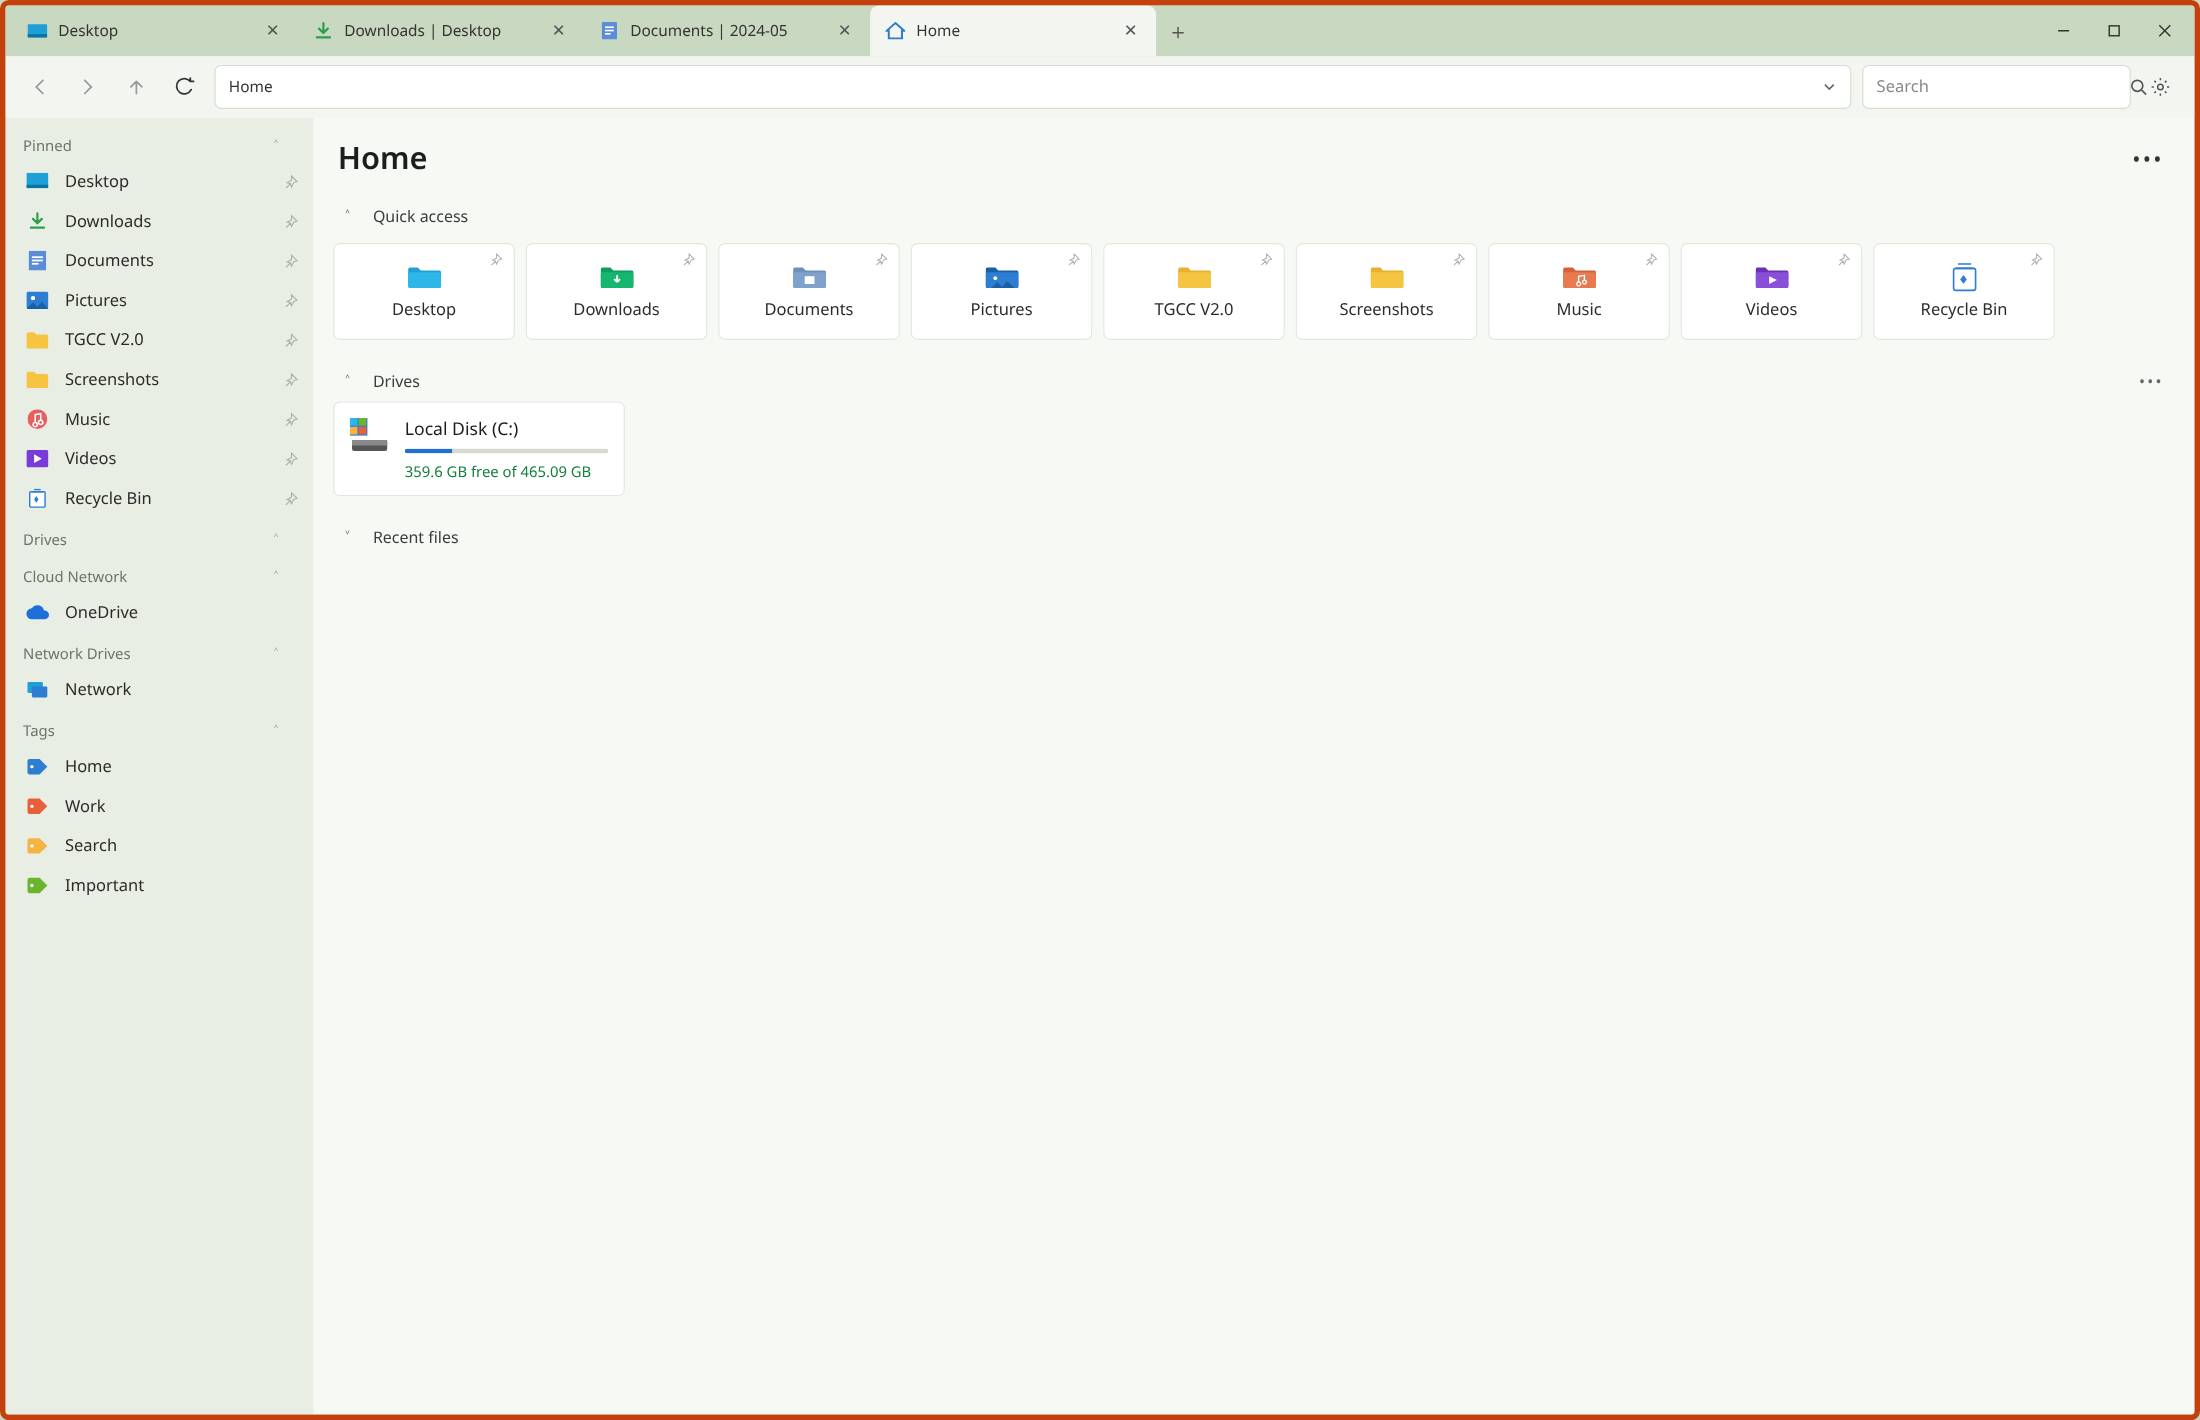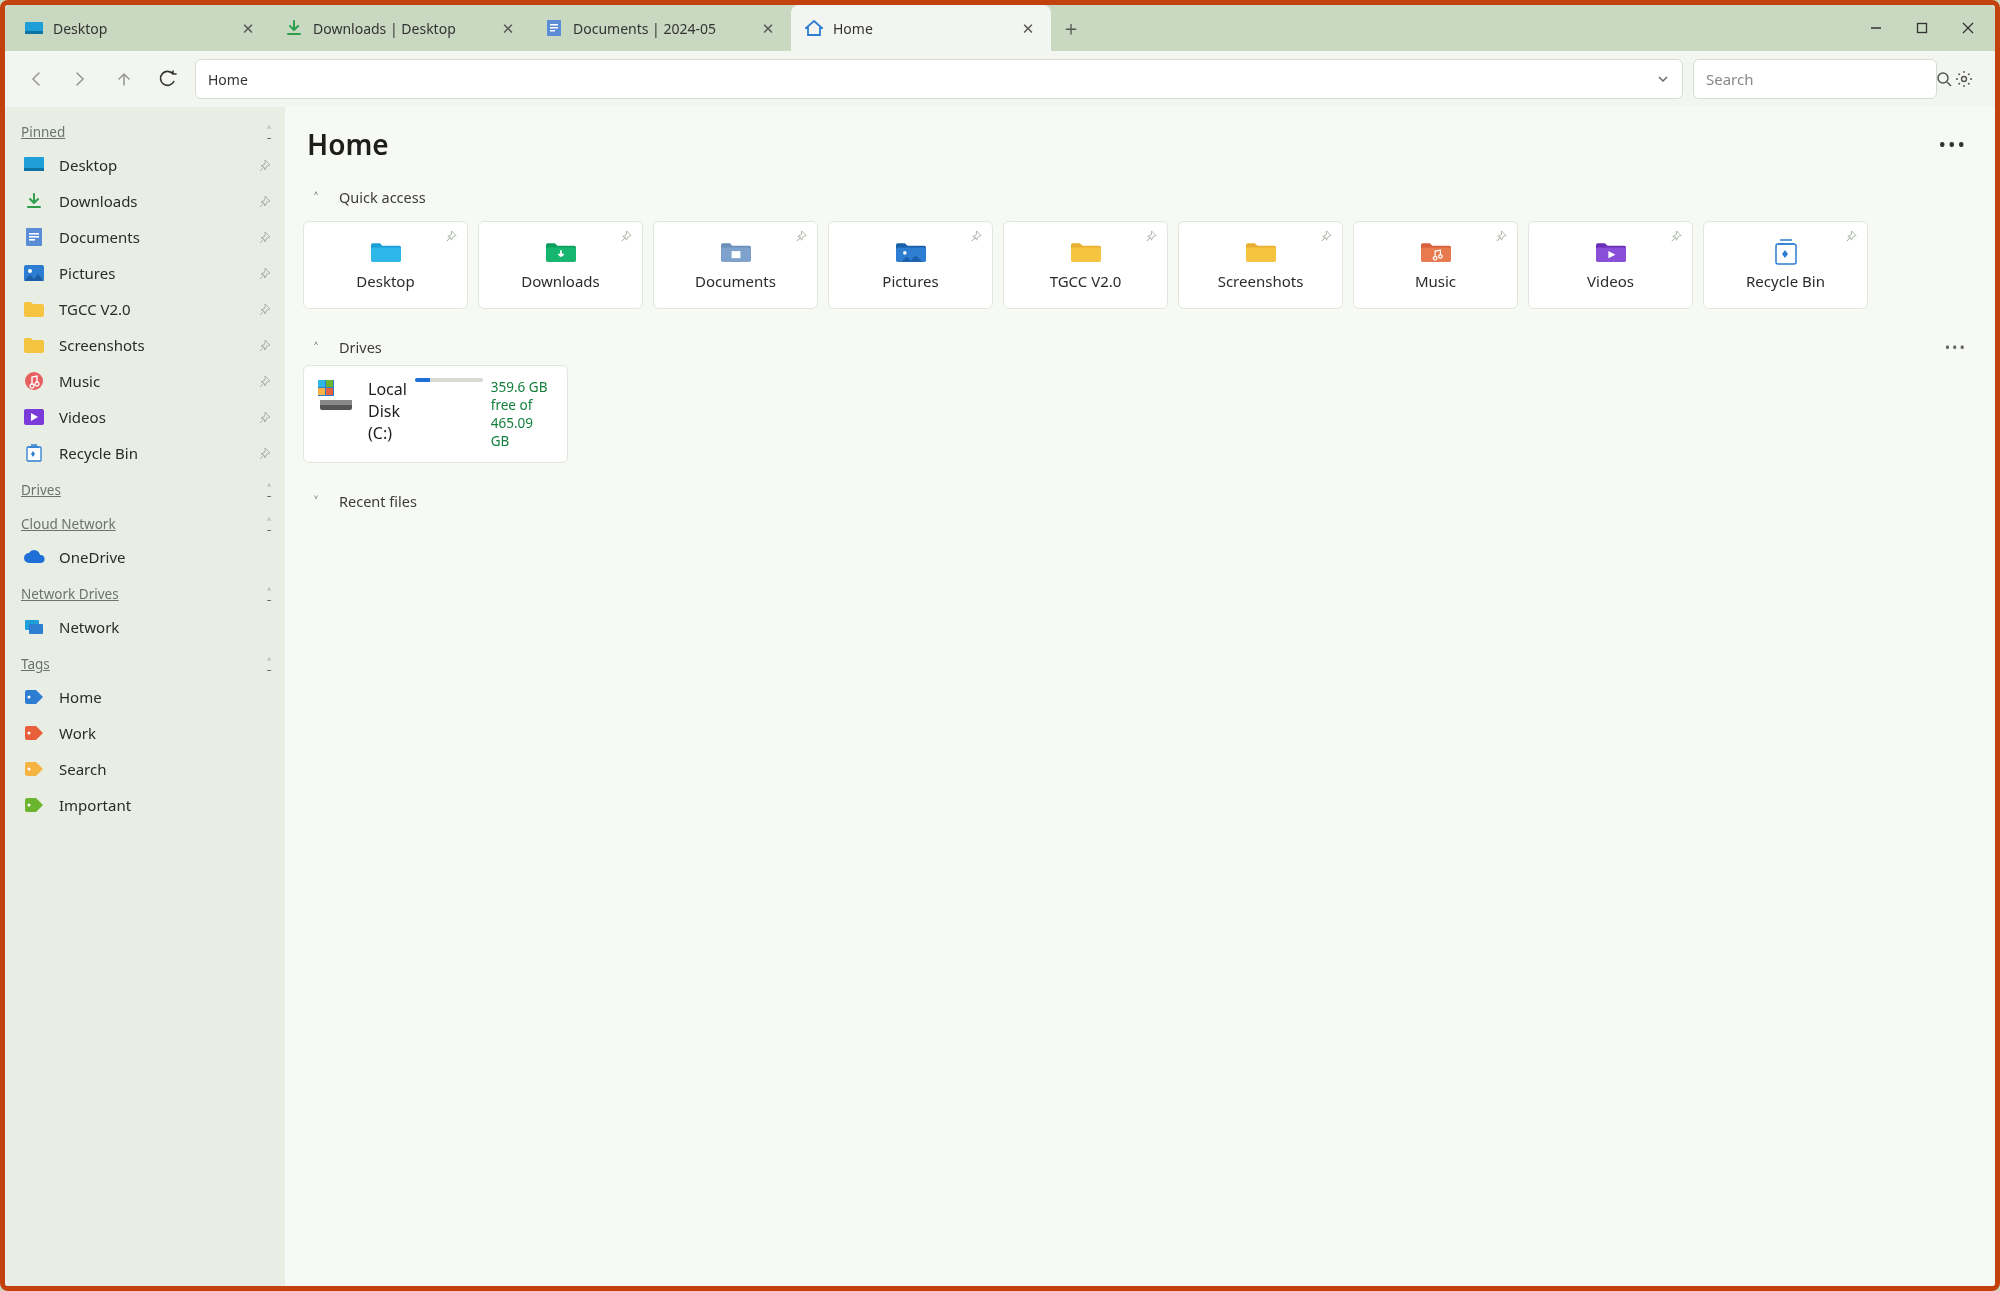--- a/index.html
+++ b/index.html
@@ -71,22 +71,22 @@
 .sidebar {
   width: 280px; background: #e8eee4;
   overflow-y: auto; padding: 6px 0 20px;
   position: relative;
 }
 .sidebar::-webkit-scrollbar { width: 12px; }
 .sidebar::-webkit-scrollbar-thumb { background: #b7c4b0; border-radius: 6px; }
 .sidebar::-webkit-scrollbar-track { background: transparent; }
 .sb-group-header {
   display: flex; align-items: center; justify-content: space-between;
-  padding: 10px 14px 6px 16px;
-  font-size: 13.5px; color: #6b746b; text-decoration: underline;
+  padding: 10px 32px 6px 16px;
+  font-size: 13.5px; color: #6b746b;
 }
 .sb-group-header .chev { color: #8a938a; }
 .sb-item {
   display: flex; align-items: center; gap: 14px;
   padding: 6px 14px 6px 18px; height: 36px;
   font-size: 15px; color: #2b2b2b;
 }
 .sb-item .sb-icon { width: 22px; height: 22px; display: flex; align-items: center; justify-content: center; }
 .sb-item .sb-label { flex: 1; }
 .sb-item .sb-pin { color: #a9b1a6; visibility: visible; }
@@ -111,21 +111,21 @@
 }
 .qa-card .qa-pin { position: absolute; top: 8px; right: 10px; color: #b0b7ab; font-size: 13px; }
 .qa-card .qa-icon { width: 30px; height: 26px; display: flex; align-items: center; justify-content: center; }
 .qa-card .qa-label { font-size: 15px; color: #2b2b2b; }
 
 .drive-card {
   width: 265px; background: #fff; border: 1px solid #e2e7de; border-radius: 6px;
   display: flex; gap: 14px; padding: 12px 14px; align-items: flex-start;
 }
 .drive-icon { width: 36px; height: 36px; display: flex; align-items: center; justify-content: center; }
-.drive-info { flex: 1; display: flex; gap: 8px; }
+.drive-info { flex: 1; display: flex; flex-direction: column; gap: 8px; }
 .drive-name { font-size: 16px; color: #1d1d1d; }
 .drive-bar { width: 100%; height: 4px; background: #d6dad3; border-radius: 2px; overflow: hidden; }
 .drive-bar-fill { height: 100%; background: #1f6fd8; }
 .drive-free { font-size: 13.5px; color: #15803d; }
 
 
 svg { display: block; }
 </style>
 </head>
 <body>

